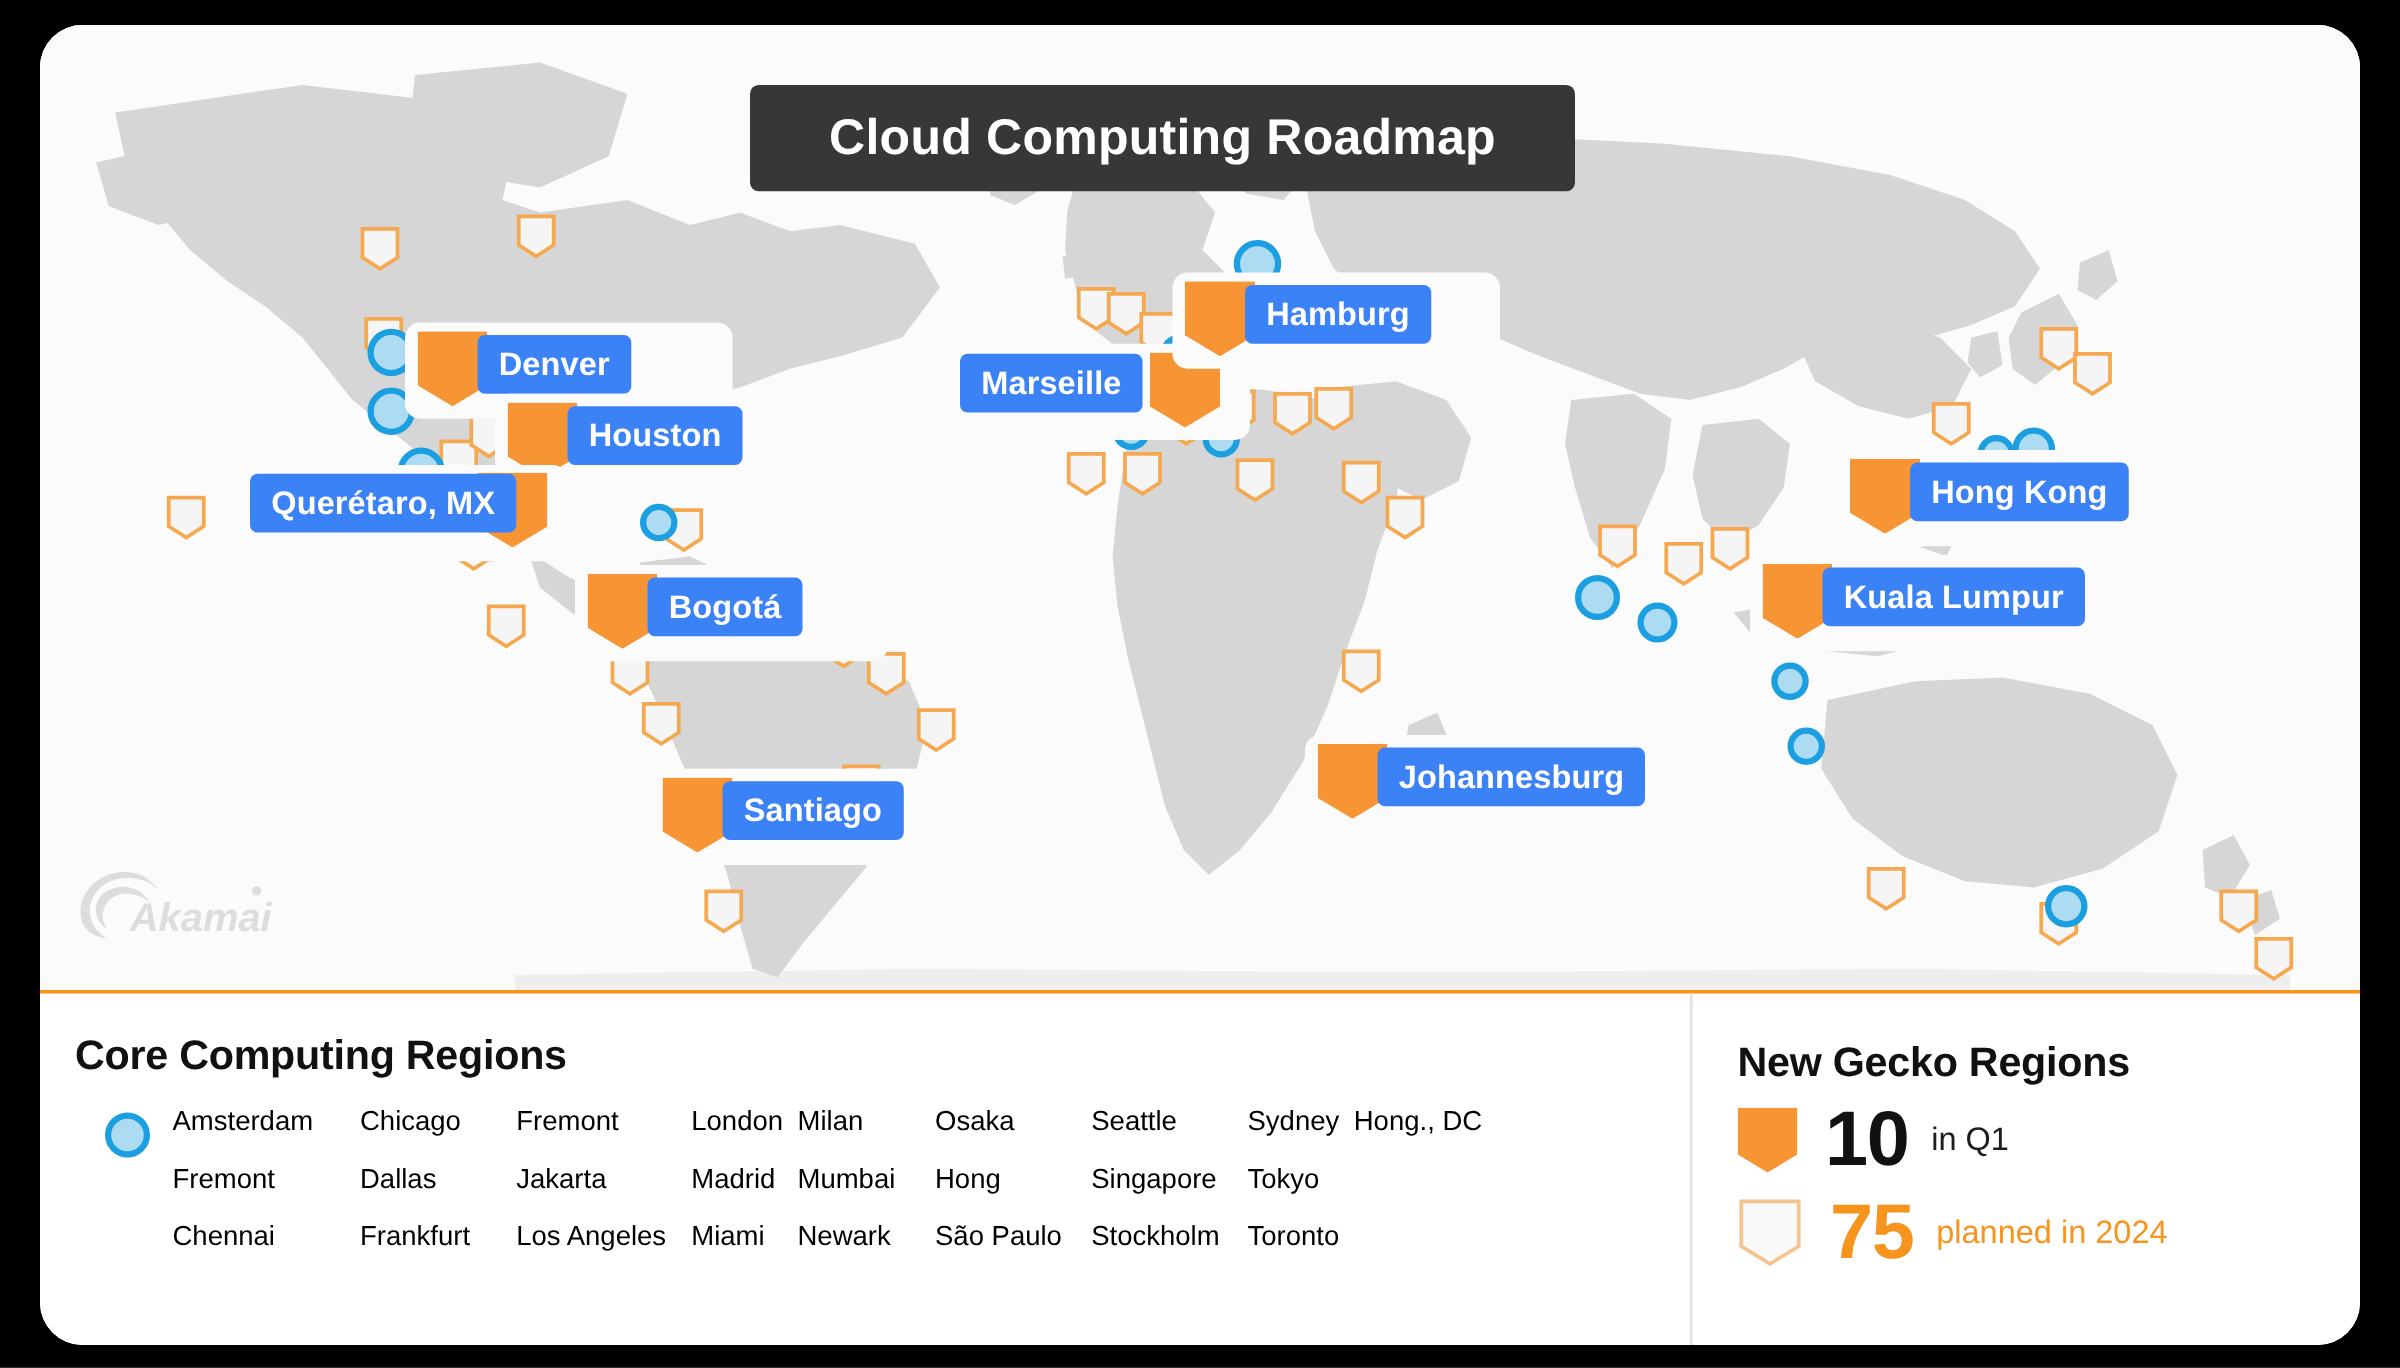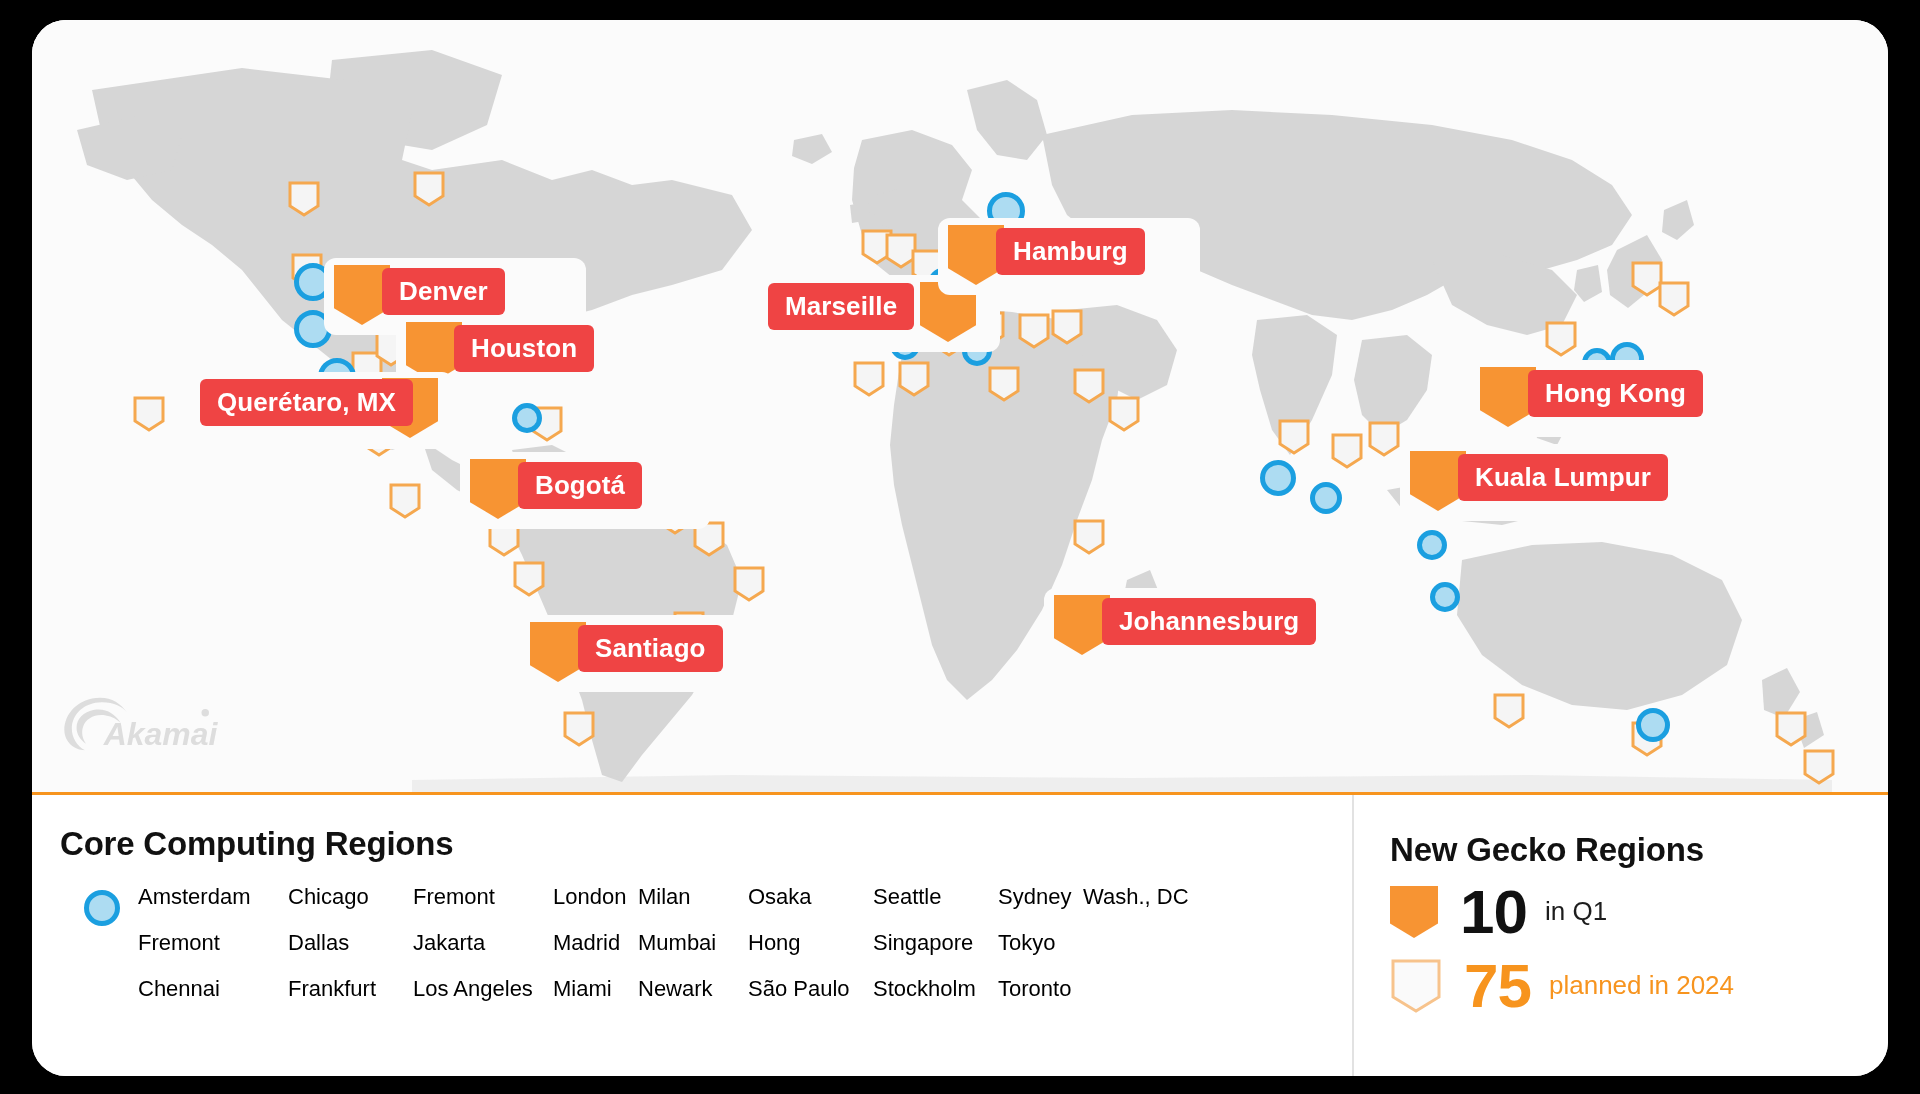--- a/index.html
+++ b/index.html
@@ -98,21 +98,21 @@
   }
   
   .halo {
     position: absolute;
     background: #fbfbfb;
     border-radius: 12px;
     z-index: 18;
   }
   .label-plate {
     position: absolute;
-    background: #ef4444;
+    background: #3b82f6;
     border-radius: 6px;
     height: 47px;
     display: flex;
     align-items: center;
     padding: 0 17px;
     z-index: 23;
   }
   .label-plate span {
     color: #ffffff;
     font-size: 26px;
@@ -557,41 +557,44 @@
       </div>
 
       <div class="marker">
         <div class="halo" style="left:1368px; top:424px; width:302px; height:77px;"></div>
         <div class="pin" style="left:1378px; top:431px;"></div>
         <div class="label-plate" style="left:1426px; top:434px;">
             <span>Kuala Lumpur</span>
           </div>
       </div>
 
+      <div class="title-plate">
+        <div class="t">Cloud Computing Roadmap</div>
+      </div>
     </div>
 
     <div class="map-divider"></div>
 
     <div class="legend">
 
       <div class="legend-left">
         <div class="legend-title">Core Computing Regions</div>
 
         <div class="city-block">
           <div class="legend-circle"></div>
           <div class="city-grid">
             <div class="cell">Amsterdam</div>
             <div class="cell">Chicago</div>
             <div class="cell">Fremont</div>
             <div class="cell">London</div>
             <div class="cell">Milan</div>
             <div class="cell">Osaka</div>
             <div class="cell">Seattle</div>
             <div class="cell">Sydney</div>
-            <div class="cell">Wash., DC</div>
+            <div class="cell">Hong., DC</div>
 
             <div class="cell">Fremont</div>
             <div class="cell">Dallas</div>
             <div class="cell">Jakarta</div>
             <div class="cell">Madrid</div>
             <div class="cell">Mumbai</div>
             <div class="cell">Hong</div>
             <div class="cell">Singapore</div>
             <div class="cell">Tokyo</div>
             <div class="cell"></div>

